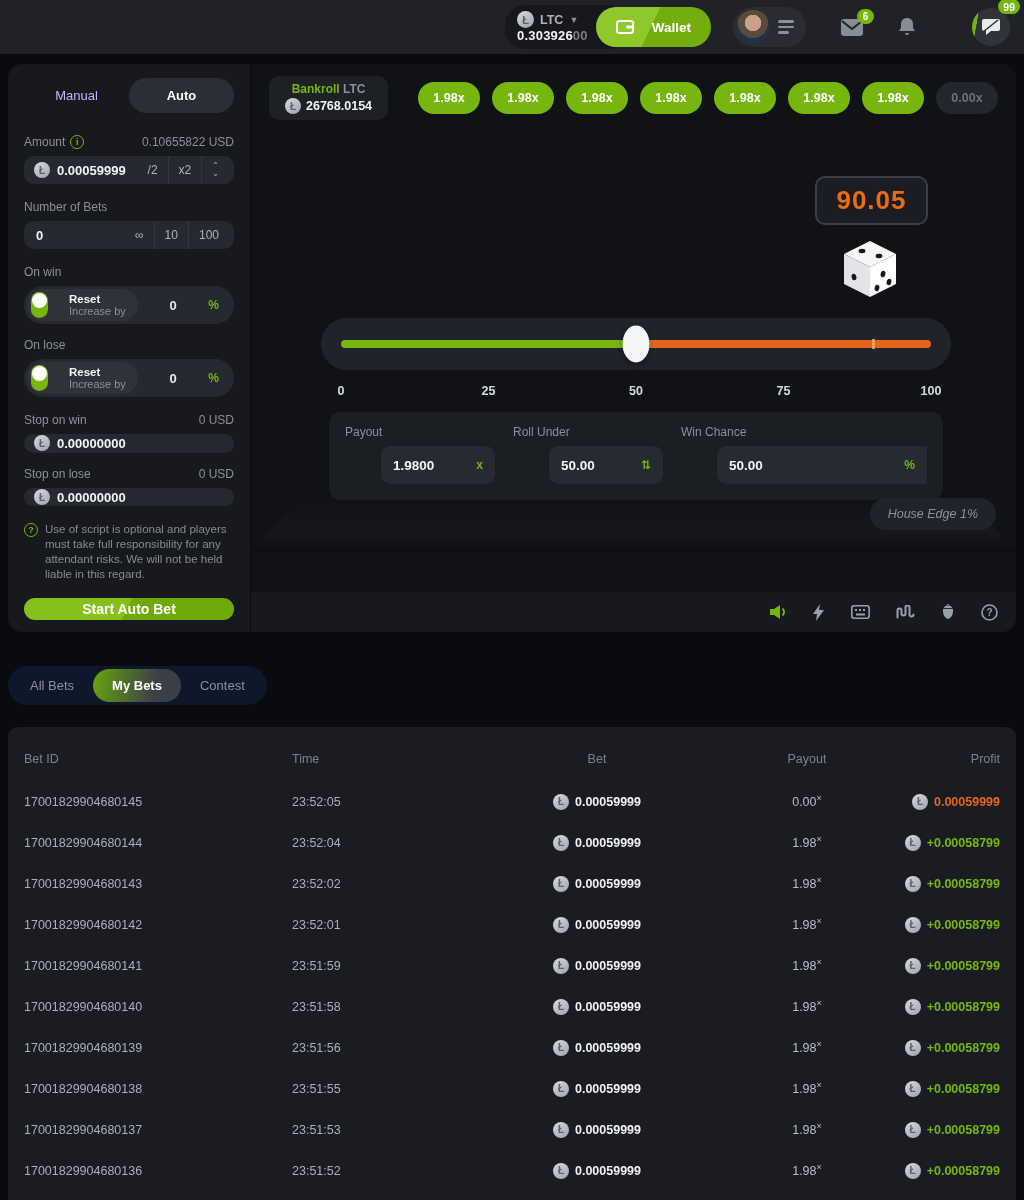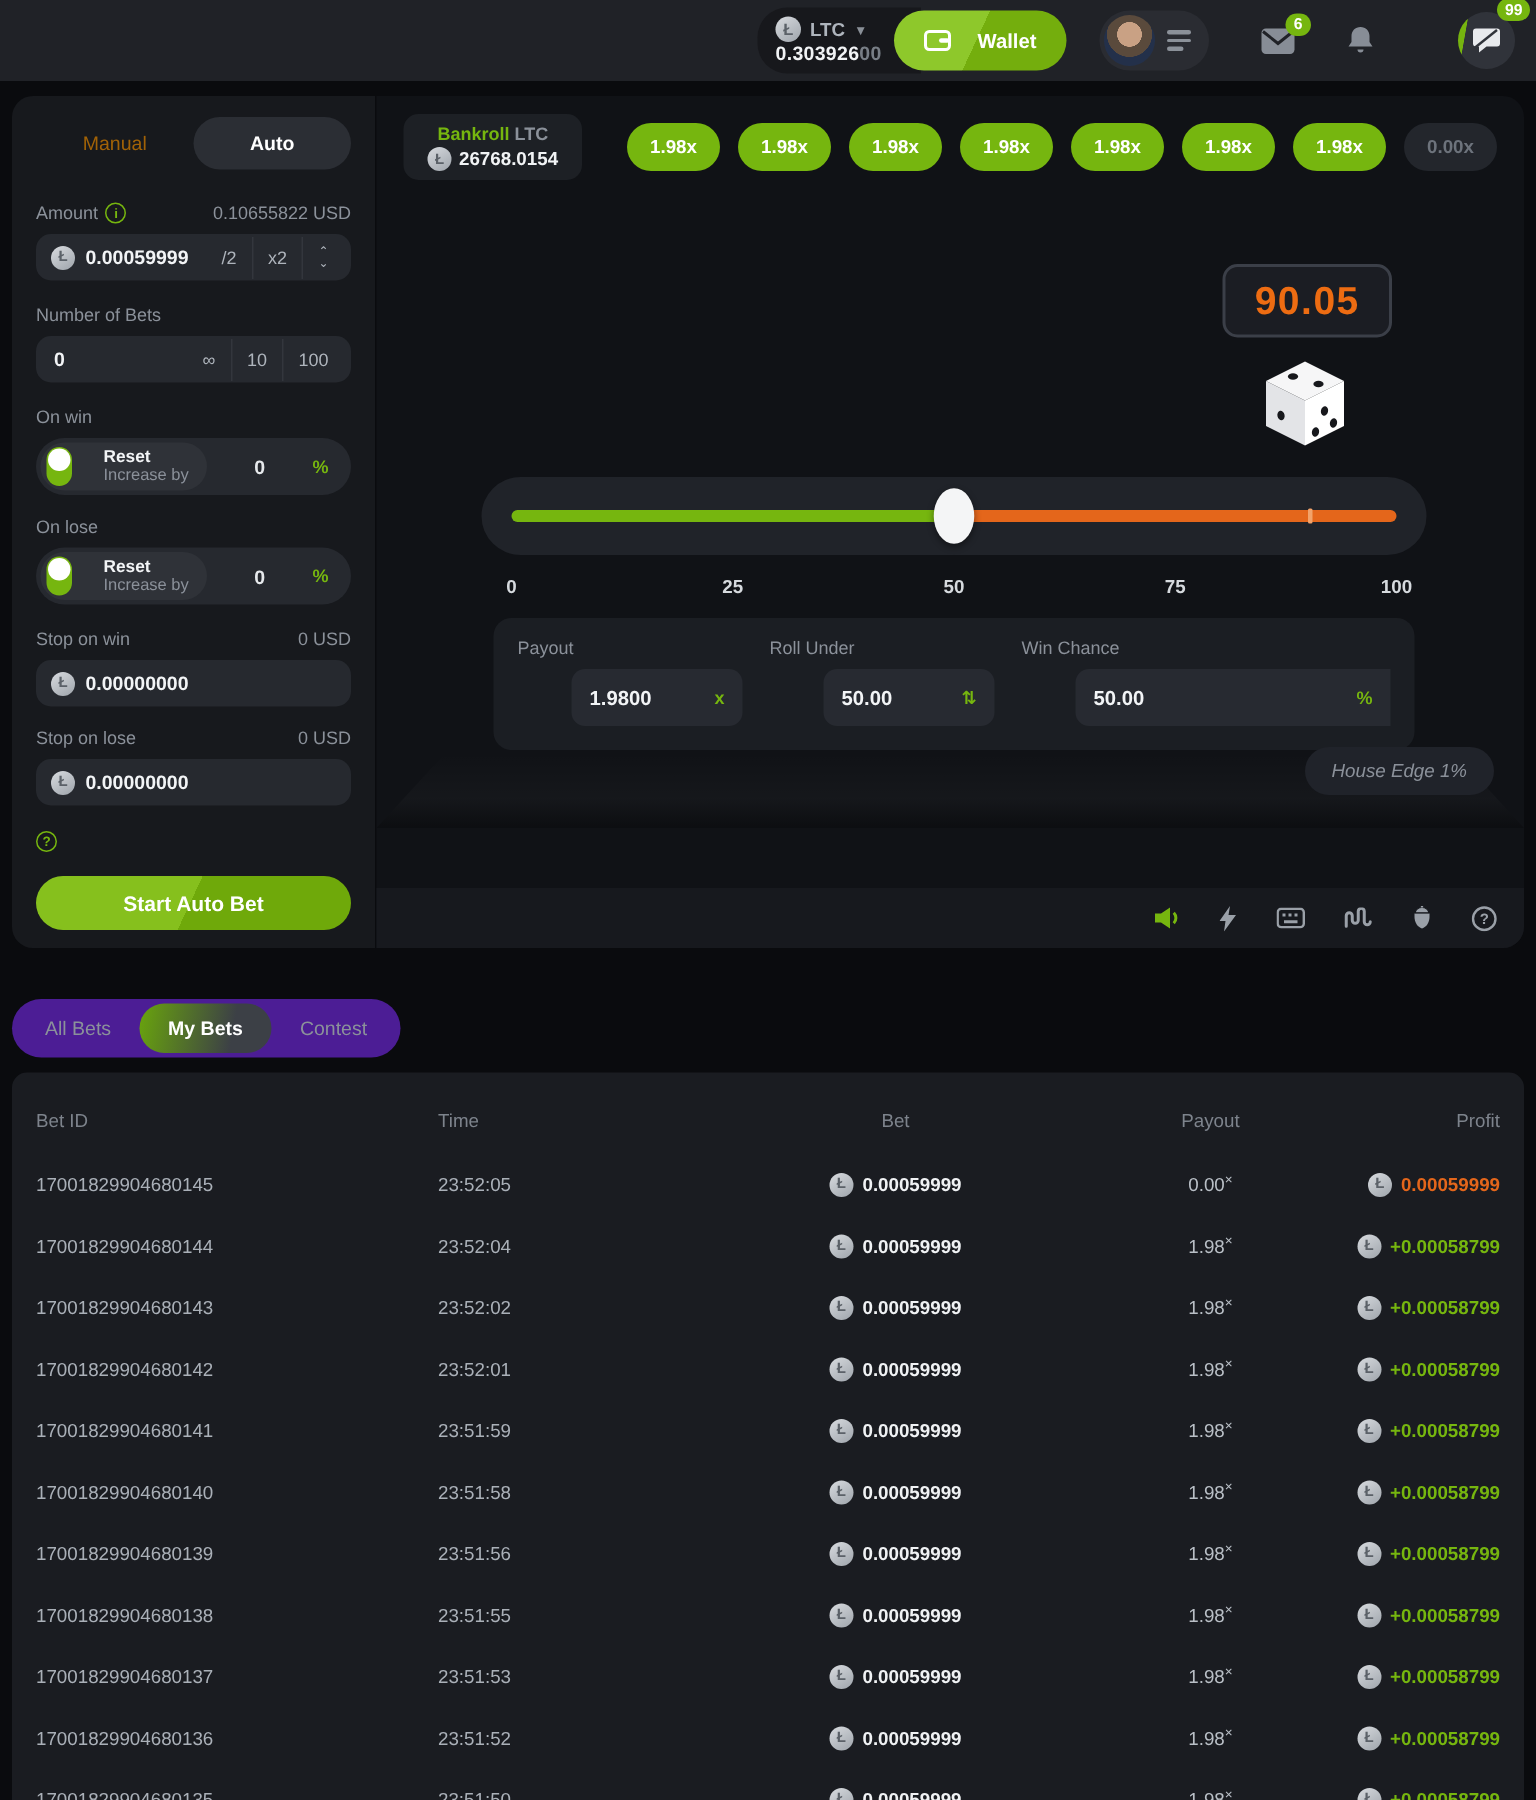--- a/index.html
+++ b/index.html
@@ -61,21 +61,21 @@
   .sidebar {
     width:242px; background:#17191d; border-radius:14px 0 0 14px; padding:14px 16px 12px;
     display:flex; flex-direction:column; flex:0 0 auto;
   }
   .game {
     flex:1; background:#101216; border-radius:0 14px 14px 0; position:relative;
     display:flex; flex-direction:column;
   }
   
   .mode-tabs { display:flex; margin-bottom:14px; }
-  .mode-tab { flex:1; text-align:center; padding:10px 0; font-size:13px; color:#a16207; border-radius:19px; cursor:pointer; }
+  .mode-tab { flex:1; text-align:center; padding:10px 0; font-size:13px; color:#c4b5fd; border-radius:19px; cursor:pointer; }
   .mode-tab.active { background:#2b2e34; color:#fff; font-weight:bold; }
   .lblrow { display:flex; justify-content:space-between; align-items:center; font-size:12px; color:#8b919a; margin:8px 0 7px; }
   .lblrow .linfo { display:flex; align-items:center; gap:5px; }
   .info-ic { width:14px; height:14px; border-radius:50%; border:1.5px solid #76b60f; color:#76b60f; font-size:9px; font-weight:bold; display:inline-flex; align-items:center; justify-content:center; }
   .input-pill {
     background:#26292f; border-radius:10px; height:38px; display:flex; align-items:center; padding:0 5px 0 10px;
   }
   .input-pill .val { flex:1; font-size:13px; font-weight:bold; color:#f2f4f6; margin-left:7px; }
   .seg { display:flex; align-items:stretch; height:28px; }
   .seg .sbtn {
@@ -147,21 +147,21 @@
     position:absolute; left:0; right:0; bottom:40px; height:50px;
     background:linear-gradient(to bottom,rgba(255,255,255,0) 0,rgba(255,255,255,.025) 60%,rgba(0,0,0,.25) 100%);
     clip-path:polygon(6% 0,94% 0,100% 100%,0 100%);
   }
   .game-toolbar {
     height:40px; background:#17191e; border-radius:0 0 14px 0; margin-top:auto;
     display:flex; align-items:center; justify-content:flex-end; gap:26px; padding:0 18px; position:relative; z-index:2;
   }
   .tool { cursor:pointer; display:flex; }
   
-  .bets-tabs { margin:26px 8px 10px; display:inline-flex; background:#4c1d95; border-radius:20px; padding:3px; }
+  .bets-tabs { margin:26px 8px 22px; display:inline-flex; background:#0f172a; border-radius:20px; padding:3px; }
   .btab { padding:9px 19px; border-radius:17px; font-size:13px; color:#8b919a; cursor:pointer; }
   .btab.active { background:linear-gradient(100deg,#69a40d 0%,#3c4046 70%); color:#fff; font-weight:bold; }
   .table { margin:0 8px; background:#1a1c21; border-radius:10px 10px 0 0; padding:10px 16px 0; }
   .trow {
     display:grid; grid-template-columns:268px 190px 230px 190px 1fr; align-items:center; height:41px;
   }
   .trow.thead { color:#7d838c; font-size:12.5px; height:44px; }
   .c-time { text-align:left; } .c-bet { text-align:center; } .c-payout { text-align:center; } .c-profit { text-align:right; }
   .cell-id { font-size:12.5px; color:#aab0b8; }
   .cell-time { font-size:12.5px; color:#aab0b8; }
@@ -311,20 +311,21 @@
       <span>Stop on lose</span>
       <span>0 USD</span>
     </div>
     <div class="input-pill">
       <span class="coin sm">Ł</span>
       <span class="val">0.00000000</span>
     </div>
 
     <div class="disclaimer">
       <span class="info-ic" style="flex:0 0 auto;margin-top:1px;">?</span>
+      <span>Use of script is optional and players must take full responsibility for any attendant risks. We will not be held liable in this regard.</span>
     </div>
 
     <button class="btn-start">Start Auto Bet</button>
   </div>
 
   <div class="game">
     <div class="game-top">
       <div class="bankroll">
         <div class="b1"><span class="g">Bankroll</span> <span class="c">LTC</span></div>
         <div class="b2">

